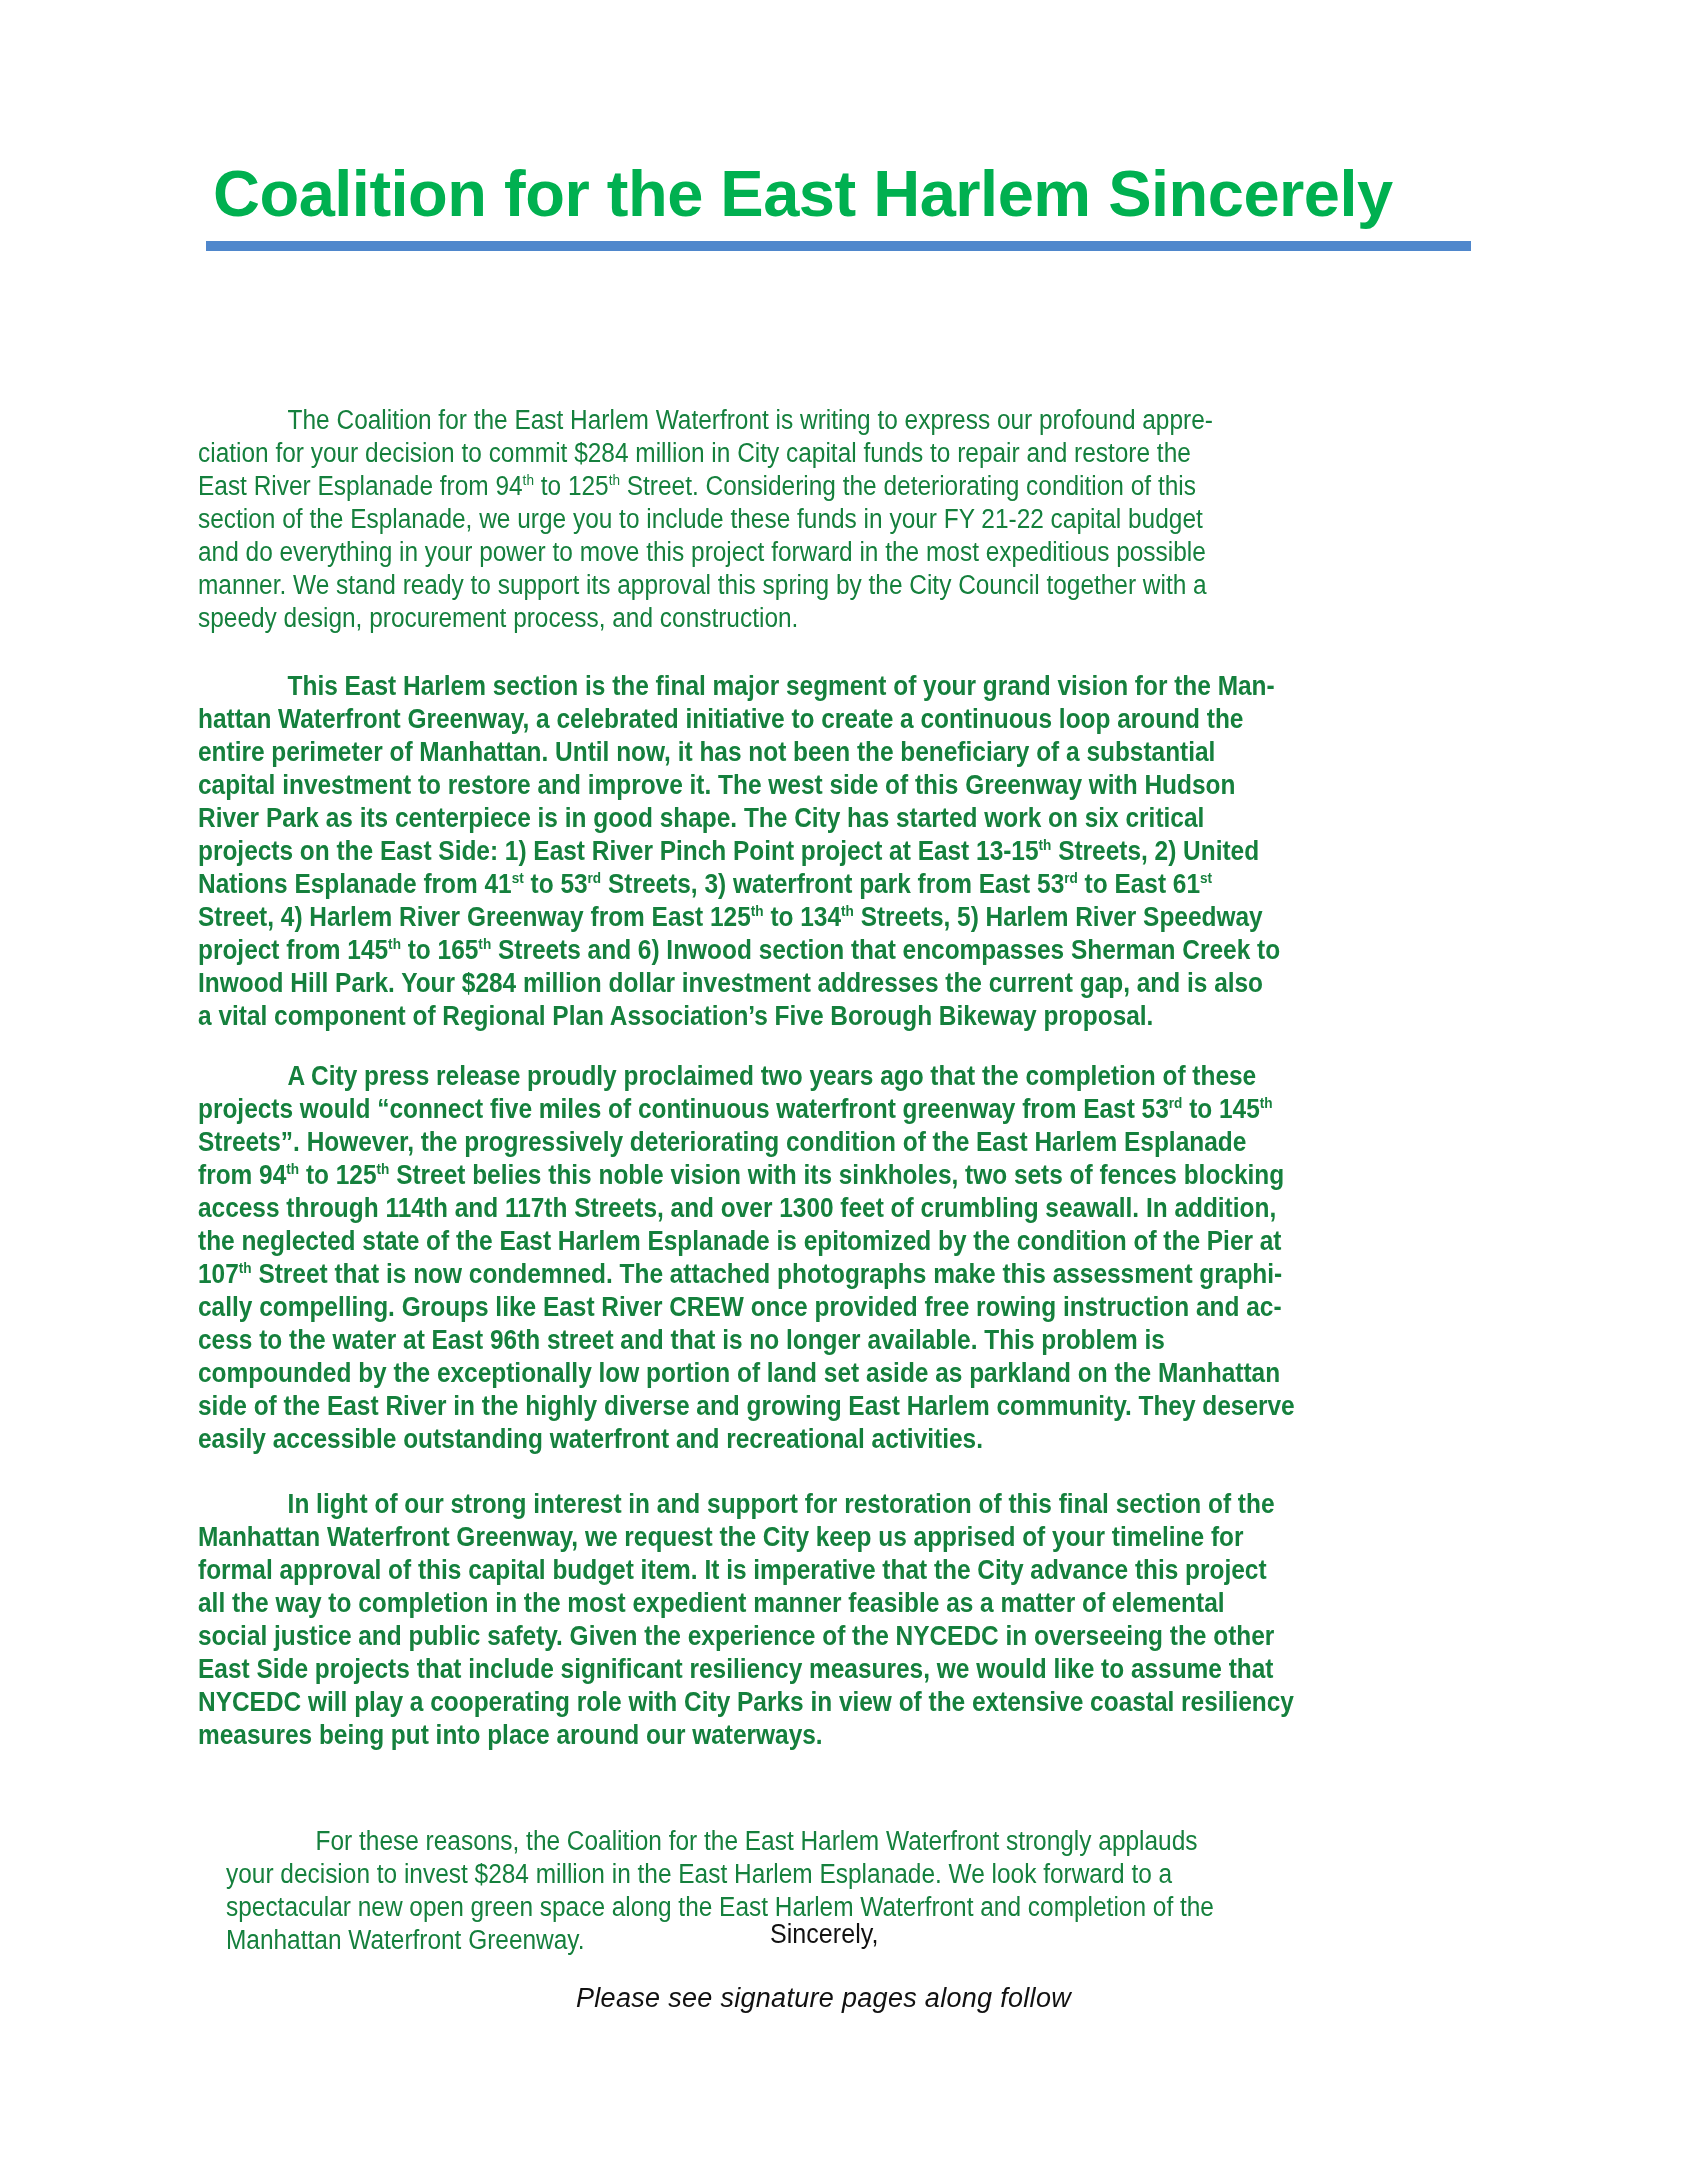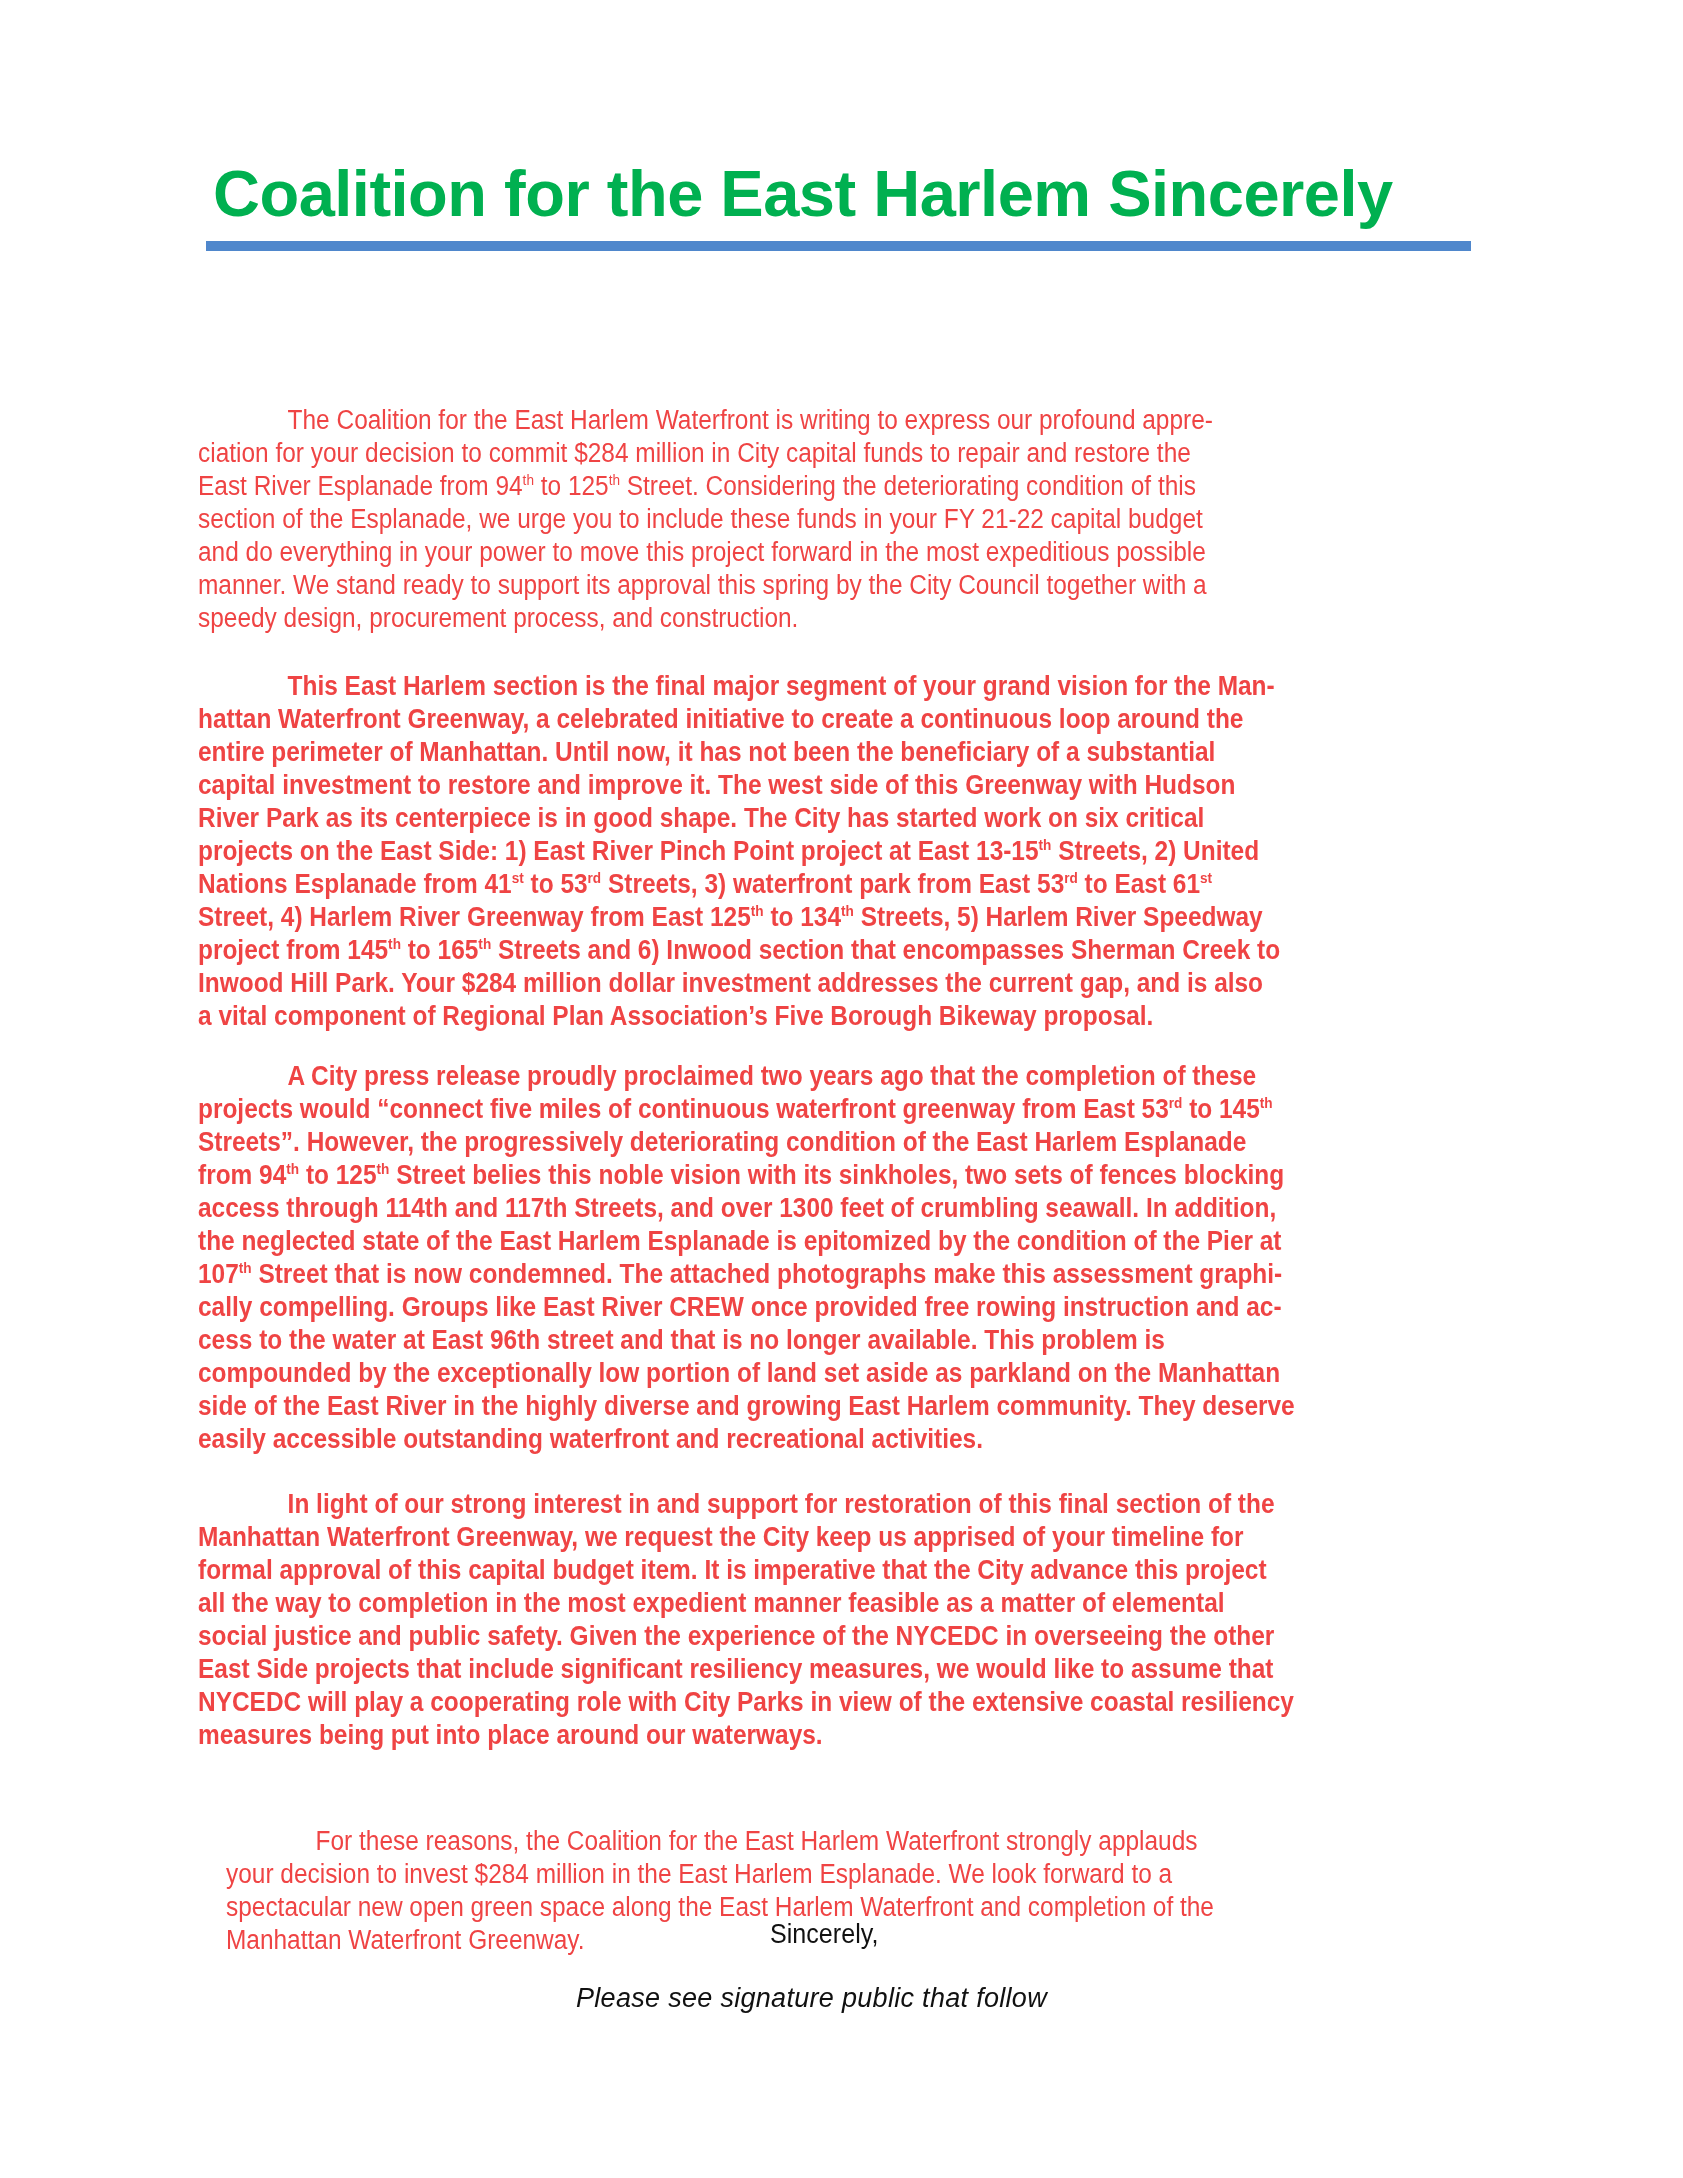--- a/index.html
+++ b/index.html
@@ -12,21 +12,21 @@
     white-space: nowrap; letter-spacing: -0.5px;
   }
   .rule { position: absolute; left: 206px; top: 241px; width: 1265px; height: 10px; background: #4f87cc; }
   .addr {
     position: absolute; left: 198px; top: 275px;
     font-family: "Liberation Sans", sans-serif; font-size: 27px; line-height: 33px; color: #111;
   }
   .addr div { white-space: nowrap; transform-origin: left; transform: scaleX(0.93); }
   .para {
     position: absolute; left: 198px; width: 1307px;
-    font-family: "Liberation Sans", sans-serif; font-size: 27px; line-height: 33px; color: #ef4444;
+    font-family: "Liberation Sans", sans-serif; font-size: 27px; line-height: 33px; color: #15803d;
   }
   .line { white-space: nowrap; transform-origin: left center; transform: scaleX(0.905); }
   .line.indent { padding-left: 99px; }
   sup { font-size: 15px; line-height: 0; vertical-align: 10px; }
   .closing {
     position: absolute; left: 770px; top: 1918px;
     font-family: "Liberation Sans", sans-serif; font-size: 27px; line-height: 33px; color: #111;
     white-space: nowrap; transform-origin: left; transform: scaleX(0.93);
   }
   .note {
@@ -90,15 +90,15 @@
       <div class="line">measures being put into place around our waterways.</div>
     </div>
   <div class="para" style="top:1825px;margin-left:28px;">
       <div class="line indent">For these reasons, the Coalition for the East Harlem Waterfront strongly applauds</div>
       <div class="line">your decision to invest $284 million in the East Harlem Esplanade. We look forward to a</div>
       <div class="line">spectacular new open green space along the East Harlem Waterfront and completion of the</div>
       <div class="line">Manhattan  Waterfront Greenway.</div>
     </div>
 
   <div class="closing">Sincerely,</div>
-  <div class="note">Please see signature public that follow</div>
+  <div class="note">Please see signature pages along follow</div>
 </div>
 
 
 </body></html>

